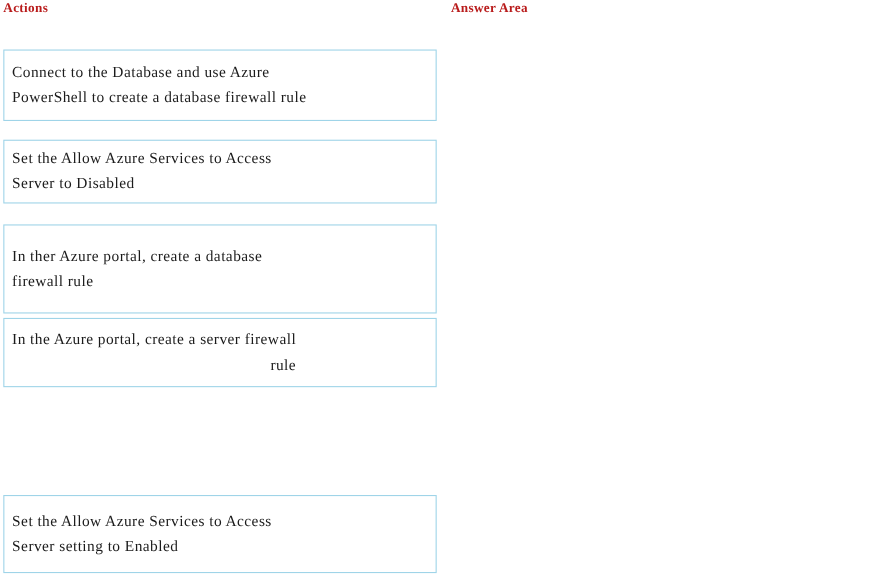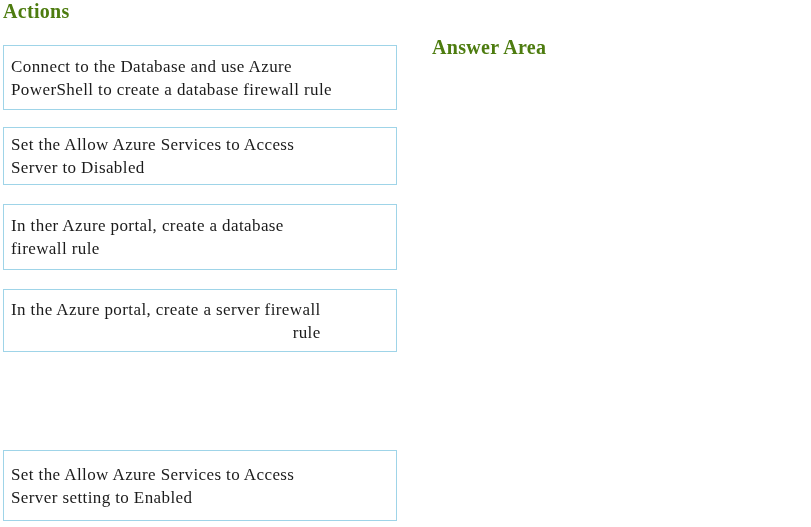--- a/index.html
+++ b/index.html
@@ -16,46 +16,46 @@
   }
   .stage {
     position: relative;
     width: 811px; height: 527px;
     background: var(--bg);
   }
   .col-header {
     position: absolute;
     top: 0;
     font-weight: bold;
-    font-size: 20px;
+    font-size: 12px;
     letter-spacing: 0.3px;
-    color: #4d7c0f;
+    color: #b91c1c;
     white-space: nowrap;
   }
   .actions-header { left: 3px; }
-  .answer-header  { left: 432px; margin-top: 36px; }
+  .answer-header  { left: 410px; }
   .action-card {
     position: absolute;
     left: 3px;
     width: 394px;
     border: 1.5px solid var(--box-border);
     background: var(--bg);
     display: flex;
     align-items: center;
     padding: 2px 7px;
-    font-size: 17px;
+    font-size: 14px;
     line-height: 23px;
     letter-spacing: 0.4px;
     color: var(--text-color);
     white-space: pre-line;
     cursor: move;
   }
   .card-1 { top: 45px;  height: 65px; }
   .card-2 { top: 127px; height: 58px; }
-  .card-3 { top: 204px; height: 66px; }
+  .card-3 { top: 204px; height: 81px; }
   .card-4 { top: 289px; height: 63px; text-align: right; }
   .card-5 { top: 371px; height: 61px; }
   .card-6 { top: 450px; height: 71px; }
   .answer-area {
     position: absolute;
     left: 408px; top: 30px;
     width: 400px; height: 495px;
   }
 </style>
 </head>

